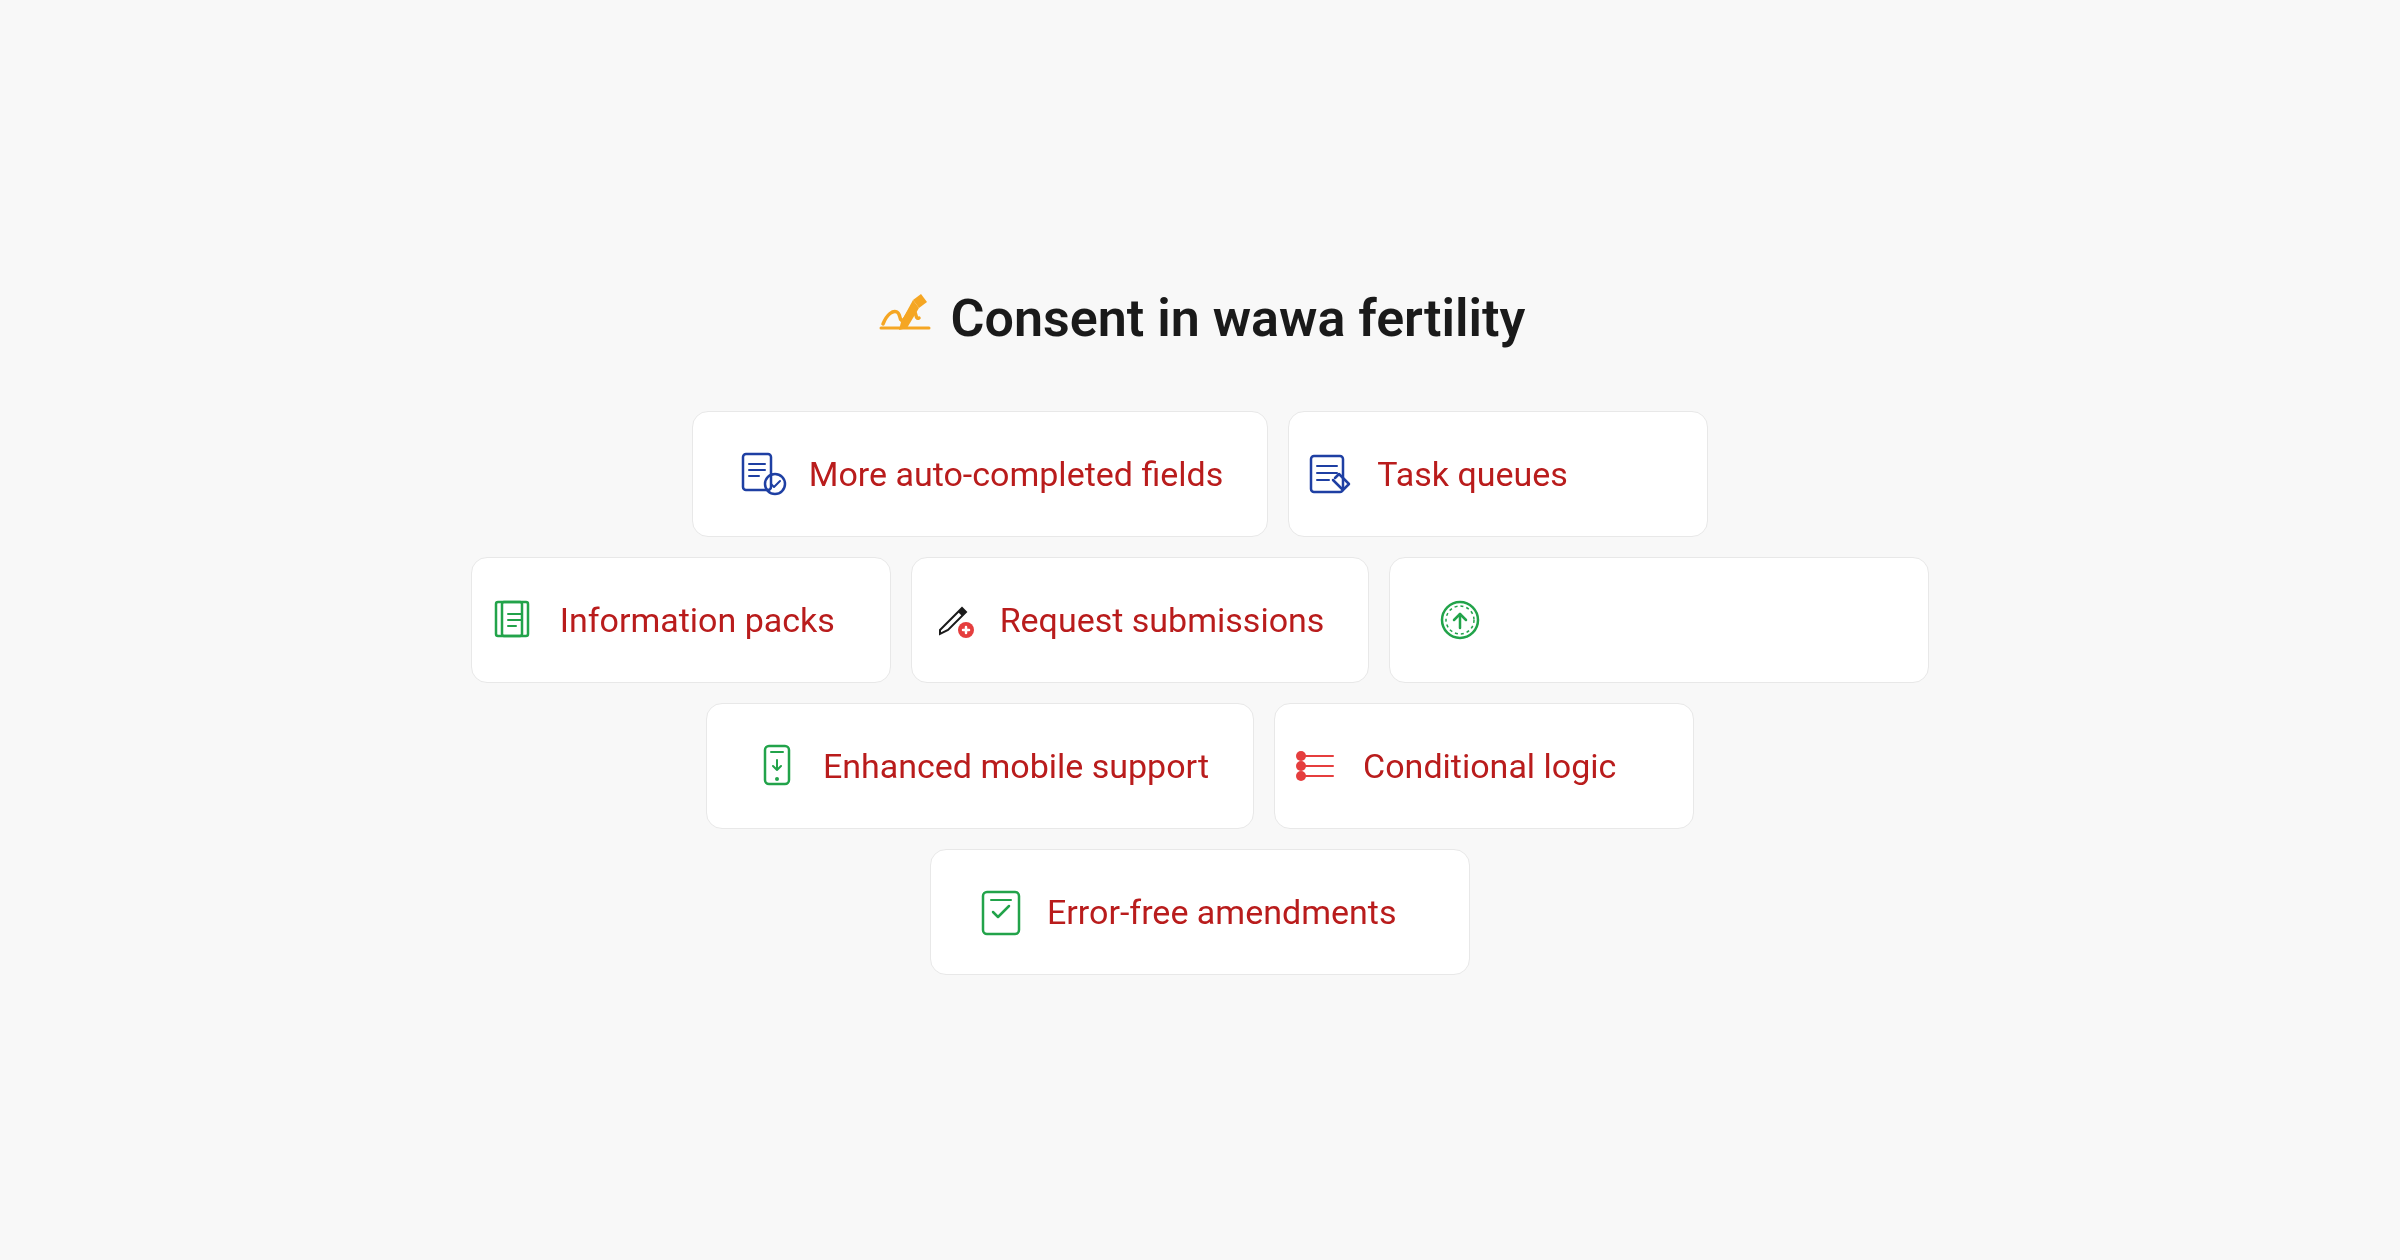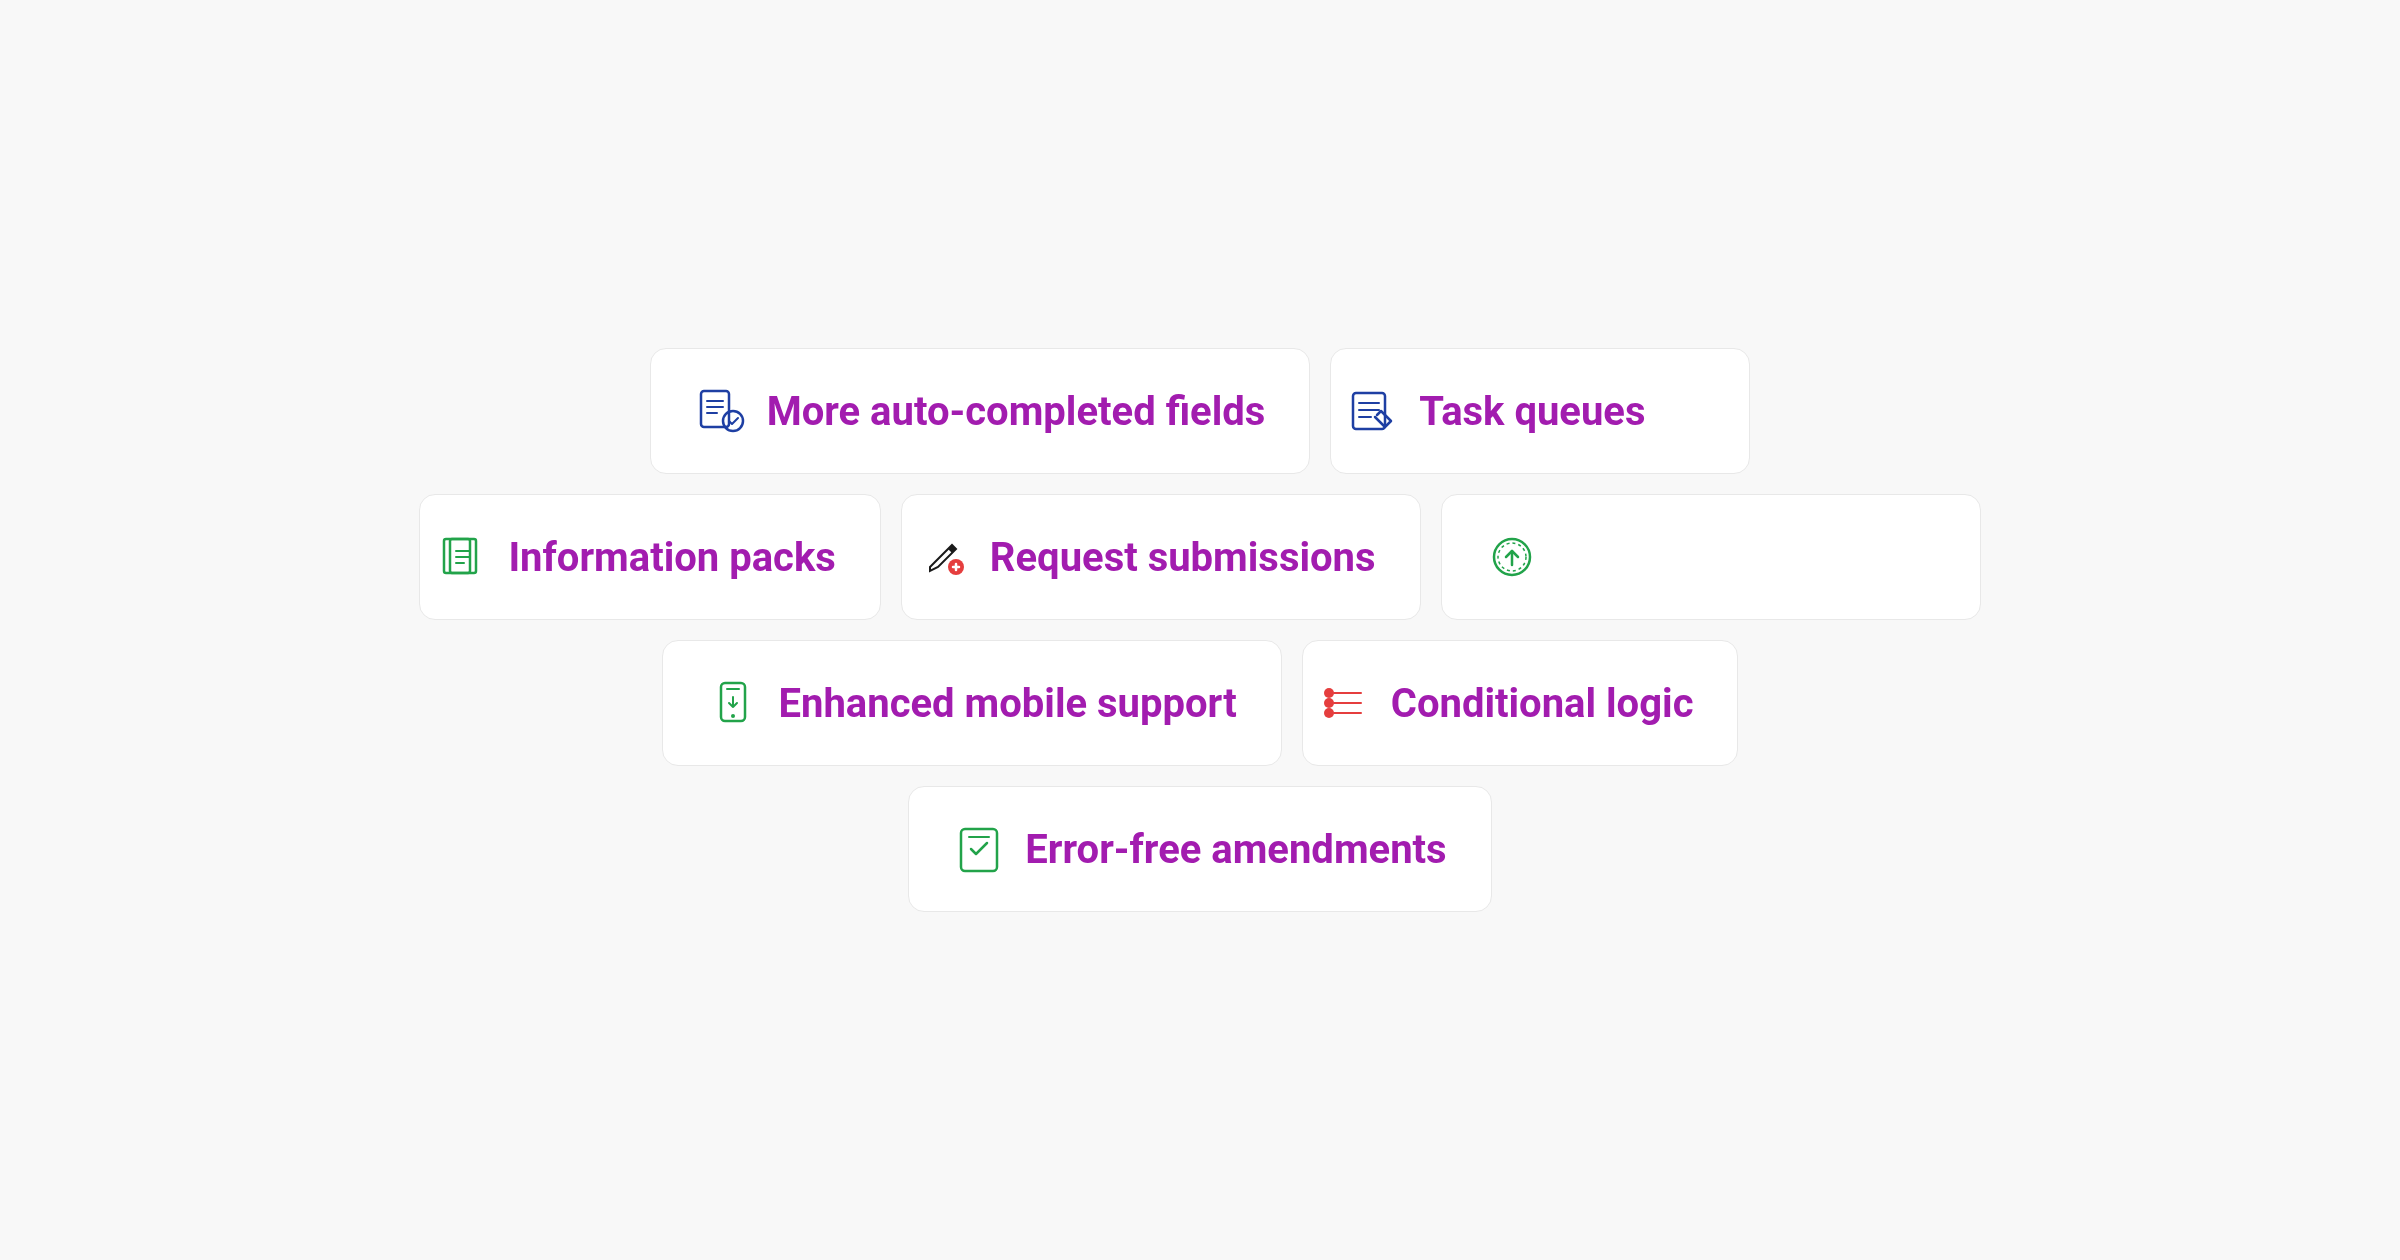--- a/index.html
+++ b/index.html
@@ -76,38 +76,50 @@
     .feature-card.wide {
       min-width: 540px;
     }
 
     .feature-card.medium {
       min-width: 420px;
       padding-left: 16px;
     }
 
     .card-label {
-      font-size: 40px;
-      font-weight: 700;
-      color: #a21caf;
+      font-size: 34px;
+      font-weight: 400;
+      color: #b91c1c;
       white-space: nowrap;
     }
 
     
     .icon-svg {
       width: 52px;
       height: 52px;
       flex-shrink: 0;
     }
   </style>
 </head>
 <body>
 
 <div class="page-container">
 
+  <div class="page-title-row">
+    <span class="page-title-icon">
+      
+      <svg width="60" height="52" viewBox="0 0 60 52" fill="none" xmlns="http://www.w3.org/2000/svg">
+        <path d="M8 38 C12 28, 18 24, 22 26 C26 28, 24 36, 28 34 C32 32, 34 22, 38 24 C42 26, 40 34, 44 32" stroke="#f5a623" stroke-width="3.5" stroke-linecap="round" fill="none"></path>
+        <path d="M6 42 L54 42" stroke="#f5a623" stroke-width="3" stroke-linecap="round"></path>
+        <path d="M38 14 L46 8 L52 16 L44 22 Z" fill="#f5a623"></path>
+        <path d="M38 14 L26 36 L24 44 L32 42 L44 22" fill="#f5a623"></path>
+      </svg>
+    </span>
+    <h1 class="page-title-text">Consent in wawa fertility</h1>
+  </div>
 
   <div class="grid-container">
 
     <div class="grid-row">
 
       <div class="feature-card wide">
         <div class="icon-svg">
           <svg viewBox="0 0 52 52" fill="none" xmlns="http://www.w3.org/2000/svg">
             <rect x="6" y="6" width="28" height="36" rx="3" stroke="#1e3fa3" stroke-width="2.5" fill="none"></rect>
             <line x1="12" y1="16" x2="28" y2="16" stroke="#1e3fa3" stroke-width="2" stroke-linecap="round"></line>

